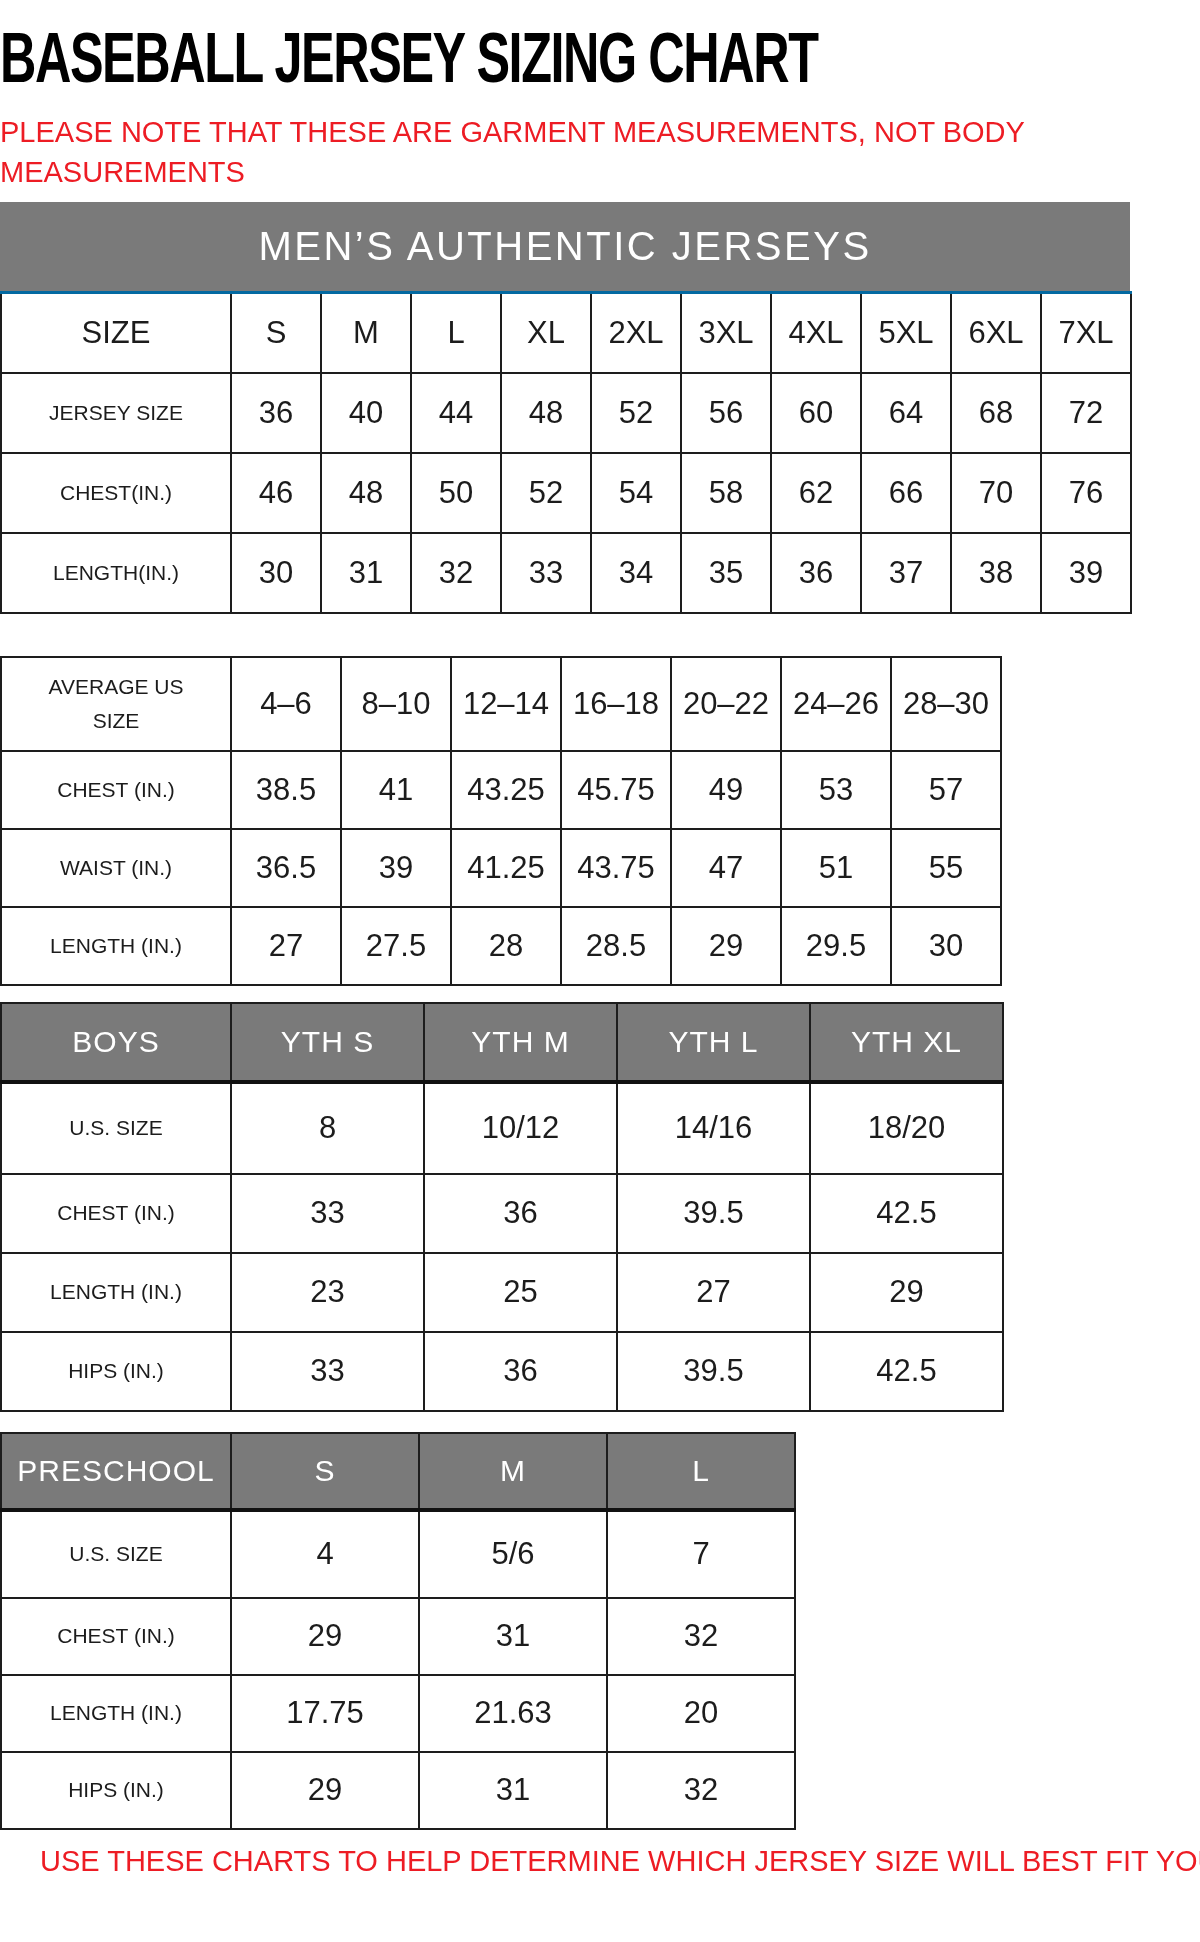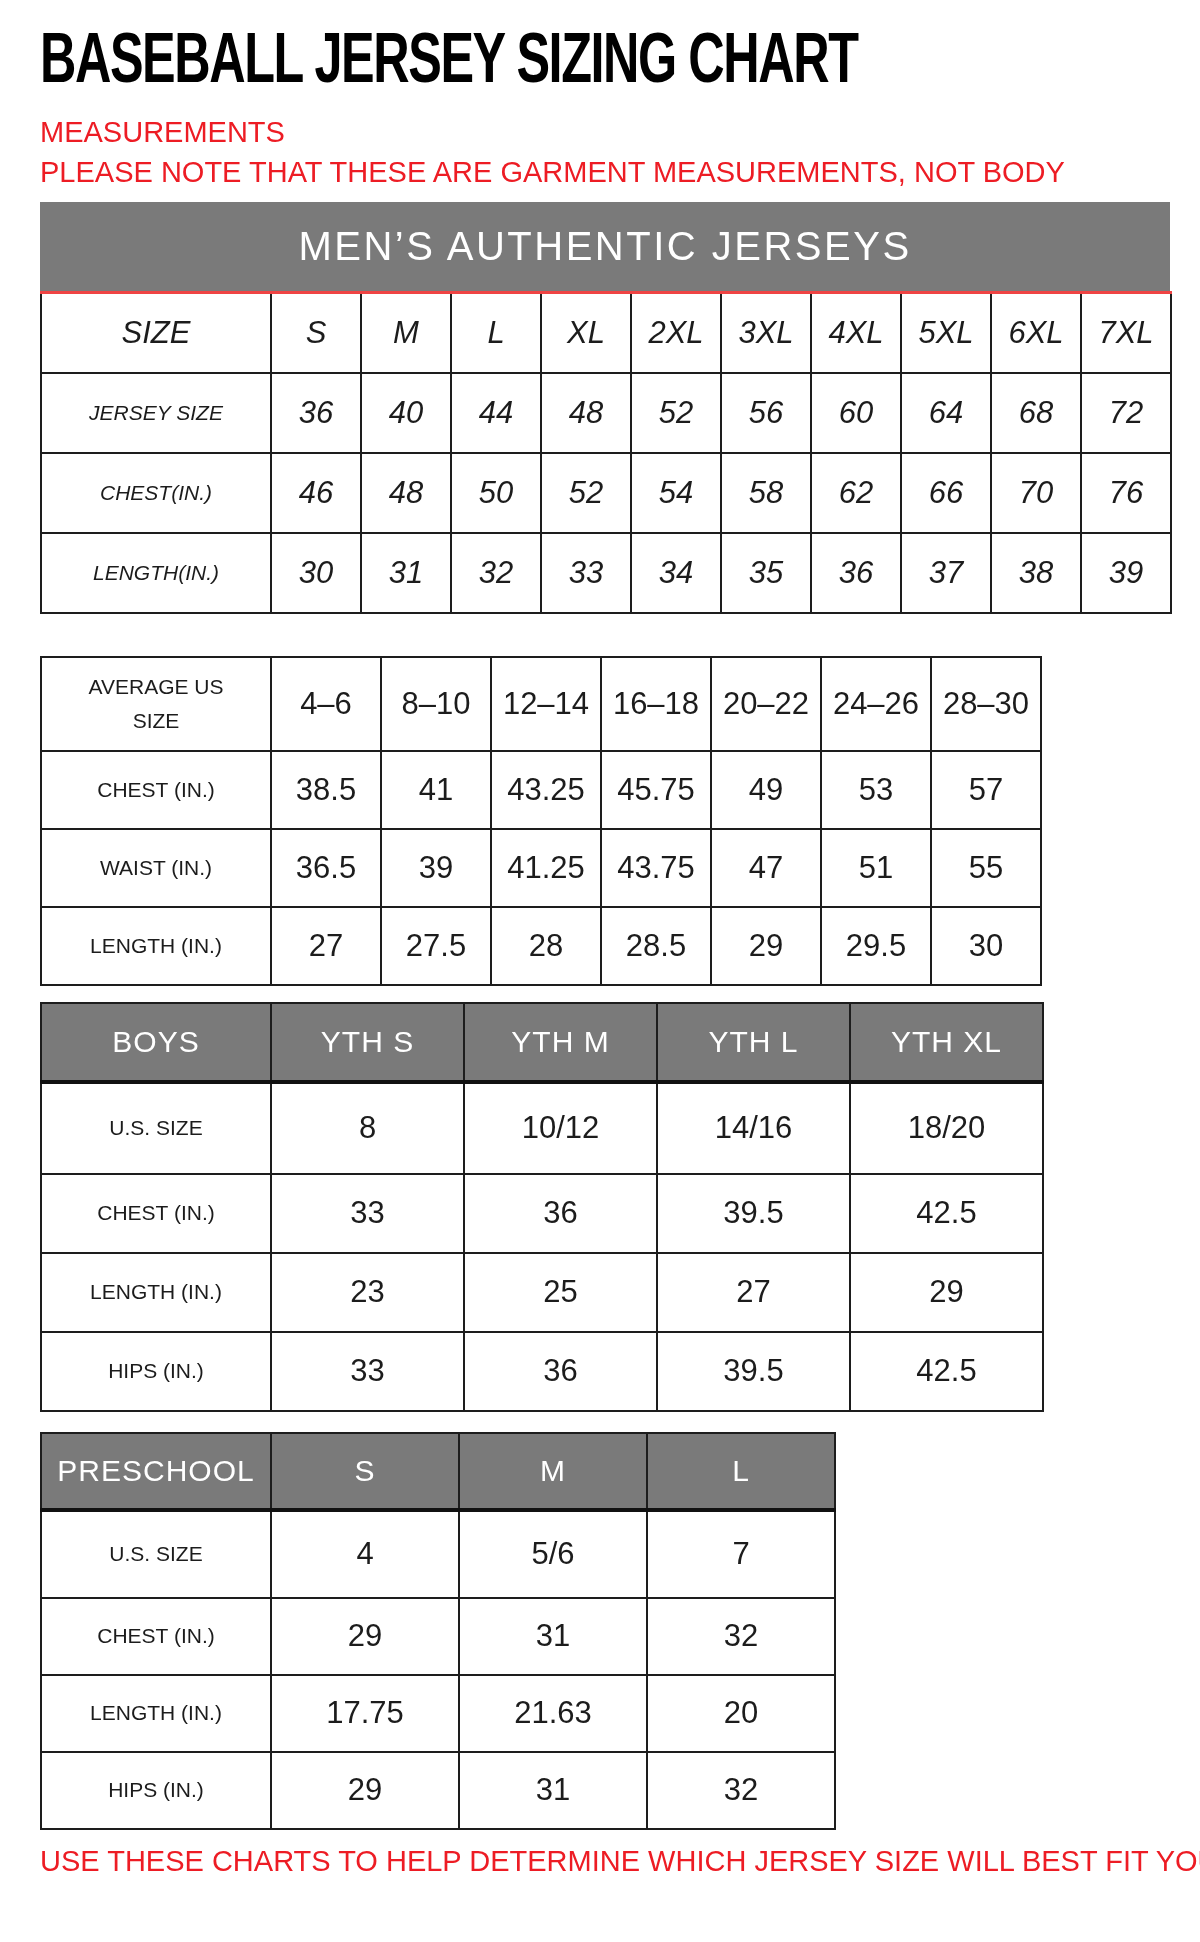--- a/index.html
+++ b/index.html
@@ -5,21 +5,21 @@
   html, body {
     margin: 0;
     padding: 0;
     width: 1200px;
     height: 1942px;
     background: #ffffff;
     overflow: hidden;
     font-family: "Liberation Sans", sans-serif;
     color: #1c1c1c;
   }
-  .content { padding-left: 40px; padding-top: 26px; }
+  .content { padding-top: 26px; }
 
   
   .title {
     margin: 0;
     font-size: 70px;
     font-weight: 700;
     letter-spacing: -2px;
     line-height: 64px;
     white-space: nowrap;
     transform: scaleX(0.72);
@@ -76,21 +76,21 @@
   }
   table.grid td.label { font-size: 21px; }
   table.grid td.head  { font-size: 31px; }
   table.grid td.gray {
     background: #7a7a7a;
     color: #ffffff;
     font-size: 30px;
     letter-spacing: 1px;
     border-bottom: 4px solid #111111;
   }
-  #mens { border-top: 3px solid #ef4444; font-style: italic; }
+  #mens { border-top: 3px solid #0369a1; }
   #mens tr { height: 80px; }
   #womens, #boys { margin-top: 0; }
   #womens tr { height: 78px; }
   #womens tr.tall { height: 94px; }
   #boys tr { height: 79px; }
   #boys tr.tall { height: 92px; }
   #preschool tr { height: 77px; }
   #preschool tr.tall { height: 88px; }
 
   .womens-wrap { margin-top: 42px; }
@@ -104,22 +104,22 @@
   }
 </style>
 </head>
 <body>
 
 <div class="content">
 
   <h1 class="title">BASEBALL JERSEY SIZING CHART</h1>
 
   <div class="note">
+    <div>PLEASE NOTE THAT THESE ARE GARMENT MEASUREMENTS, NOT BODY</div>
     <div>MEASUREMENTS</div>
-    <div>PLEASE NOTE THAT THESE ARE GARMENT MEASUREMENTS, NOT BODY</div>
   </div>
 
   <div class="bar">
     <span>MEN’S AUTHENTIC JERSEYS</span>
   </div>
 
   <table class="grid" id="mens">
     <colgroup>
       <col style="width:230px">
       <col style="width:90px">

